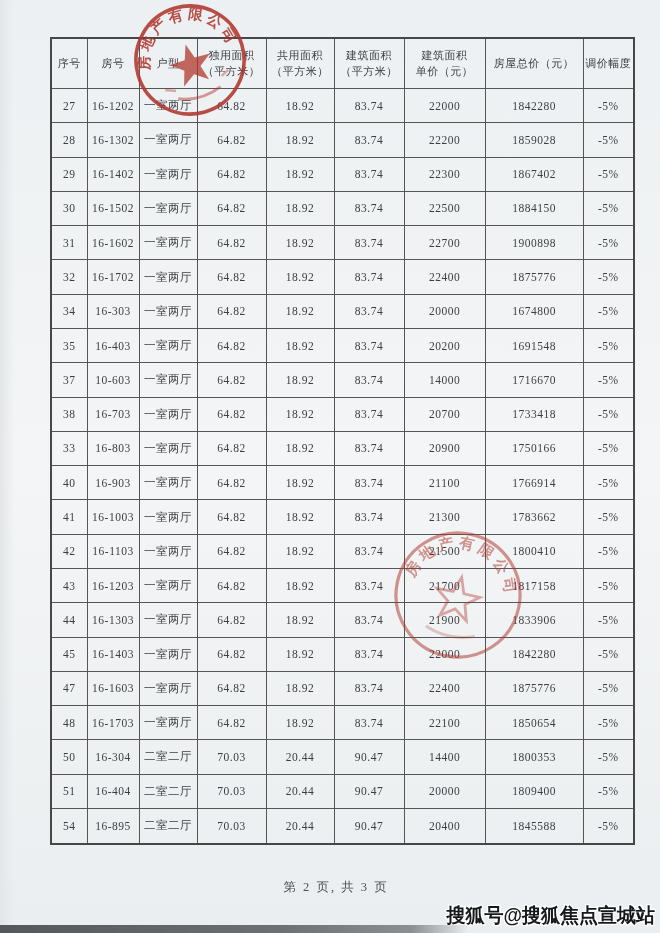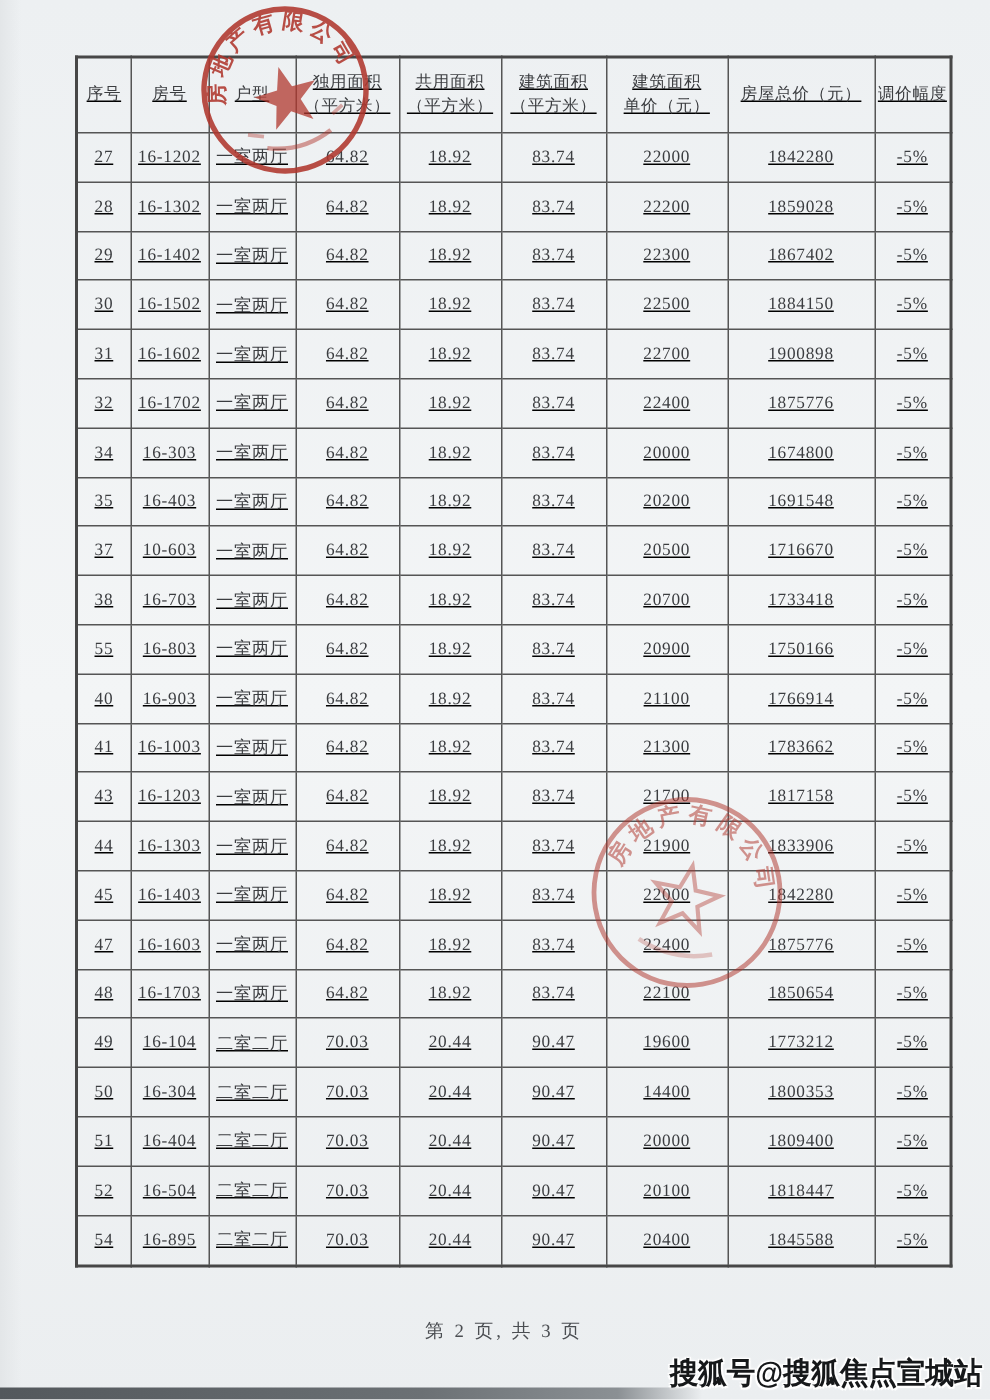--- a/index.html
+++ b/index.html
@@ -19,21 +19,20 @@
 
   
   table.price-table {
     position: absolute;
     left: 50px; top: 37px;
     width: 583px; height: 808px;
     border-collapse: collapse;
     table-layout: fixed;
     background: transparent;
     border: 2px solid #474747;
-    text-decoration: underline;
   }
   .price-table th, .price-table td {
     border: 1px solid #555;
     text-align: center;
     vertical-align: middle;
     padding: 0;
     color: #3b3d40;
     overflow: hidden;
   }
   .price-table thead th {
@@ -208,37 +207,37 @@
           <td>1691548</td>
           <td>-5%</td>
         </tr>
         <tr>
           <td>37</td>
           <td>10-603</td>
           <td>一室两厅</td>
           <td>64.82</td>
           <td>18.92</td>
           <td>83.74</td>
-          <td>20500</td>
+          <td>14000</td>
           <td>1716670</td>
           <td>-5%</td>
         </tr>
         <tr>
           <td>38</td>
           <td>16-703</td>
           <td>一室两厅</td>
           <td>64.82</td>
           <td>18.92</td>
           <td>83.74</td>
           <td>20700</td>
           <td>1733418</td>
           <td>-5%</td>
         </tr>
         <tr>
-          <td>55</td>
+          <td>33</td>
           <td>16-803</td>
           <td>一室两厅</td>
           <td>64.82</td>
           <td>18.92</td>
           <td>83.74</td>
           <td>20900</td>
           <td>1750166</td>
           <td>-5%</td>
         </tr>
         <tr>
@@ -257,20 +256,31 @@
           <td>16-1003</td>
           <td>一室两厅</td>
           <td>64.82</td>
           <td>18.92</td>
           <td>83.74</td>
           <td>21300</td>
           <td>1783662</td>
           <td>-5%</td>
         </tr>
         <tr>
+          <td>42</td>
+          <td>16-1103</td>
+          <td>一室两厅</td>
+          <td>64.82</td>
+          <td>18.92</td>
+          <td>83.74</td>
+          <td>21500</td>
+          <td>1800410</td>
+          <td>-5%</td>
+        </tr>
+        <tr>
           <td>43</td>
           <td>16-1203</td>
           <td>一室两厅</td>
           <td>64.82</td>
           <td>18.92</td>
           <td>83.74</td>
           <td>21700</td>
           <td>1817158</td>
           <td>-5%</td>
         </tr>
@@ -309,31 +319,20 @@
         </tr>
         <tr>
           <td>48</td>
           <td>16-1703</td>
           <td>一室两厅</td>
           <td>64.82</td>
           <td>18.92</td>
           <td>83.74</td>
           <td>22100</td>
           <td>1850654</td>
-          <td>-5%</td>
-        </tr>
-        <tr>
-          <td>49</td>
-          <td>16-104</td>
-          <td>二室二厅</td>
-          <td>70.03</td>
-          <td>20.44</td>
-          <td>90.47</td>
-          <td>19600</td>
-          <td>1773212</td>
           <td>-5%</td>
         </tr>
         <tr>
           <td>50</td>
           <td>16-304</td>
           <td>二室二厅</td>
           <td>70.03</td>
           <td>20.44</td>
           <td>90.47</td>
           <td>14400</td>
@@ -342,31 +341,20 @@
         </tr>
         <tr>
           <td>51</td>
           <td>16-404</td>
           <td>二室二厅</td>
           <td>70.03</td>
           <td>20.44</td>
           <td>90.47</td>
           <td>20000</td>
           <td>1809400</td>
-          <td>-5%</td>
-        </tr>
-        <tr>
-          <td>52</td>
-          <td>16-504</td>
-          <td>二室二厅</td>
-          <td>70.03</td>
-          <td>20.44</td>
-          <td>90.47</td>
-          <td>20100</td>
-          <td>1818447</td>
           <td>-5%</td>
         </tr>
         <tr>
           <td>54</td>
           <td>16-895</td>
           <td>二室二厅</td>
           <td>70.03</td>
           <td>20.44</td>
           <td>90.47</td>
           <td>20400</td>

